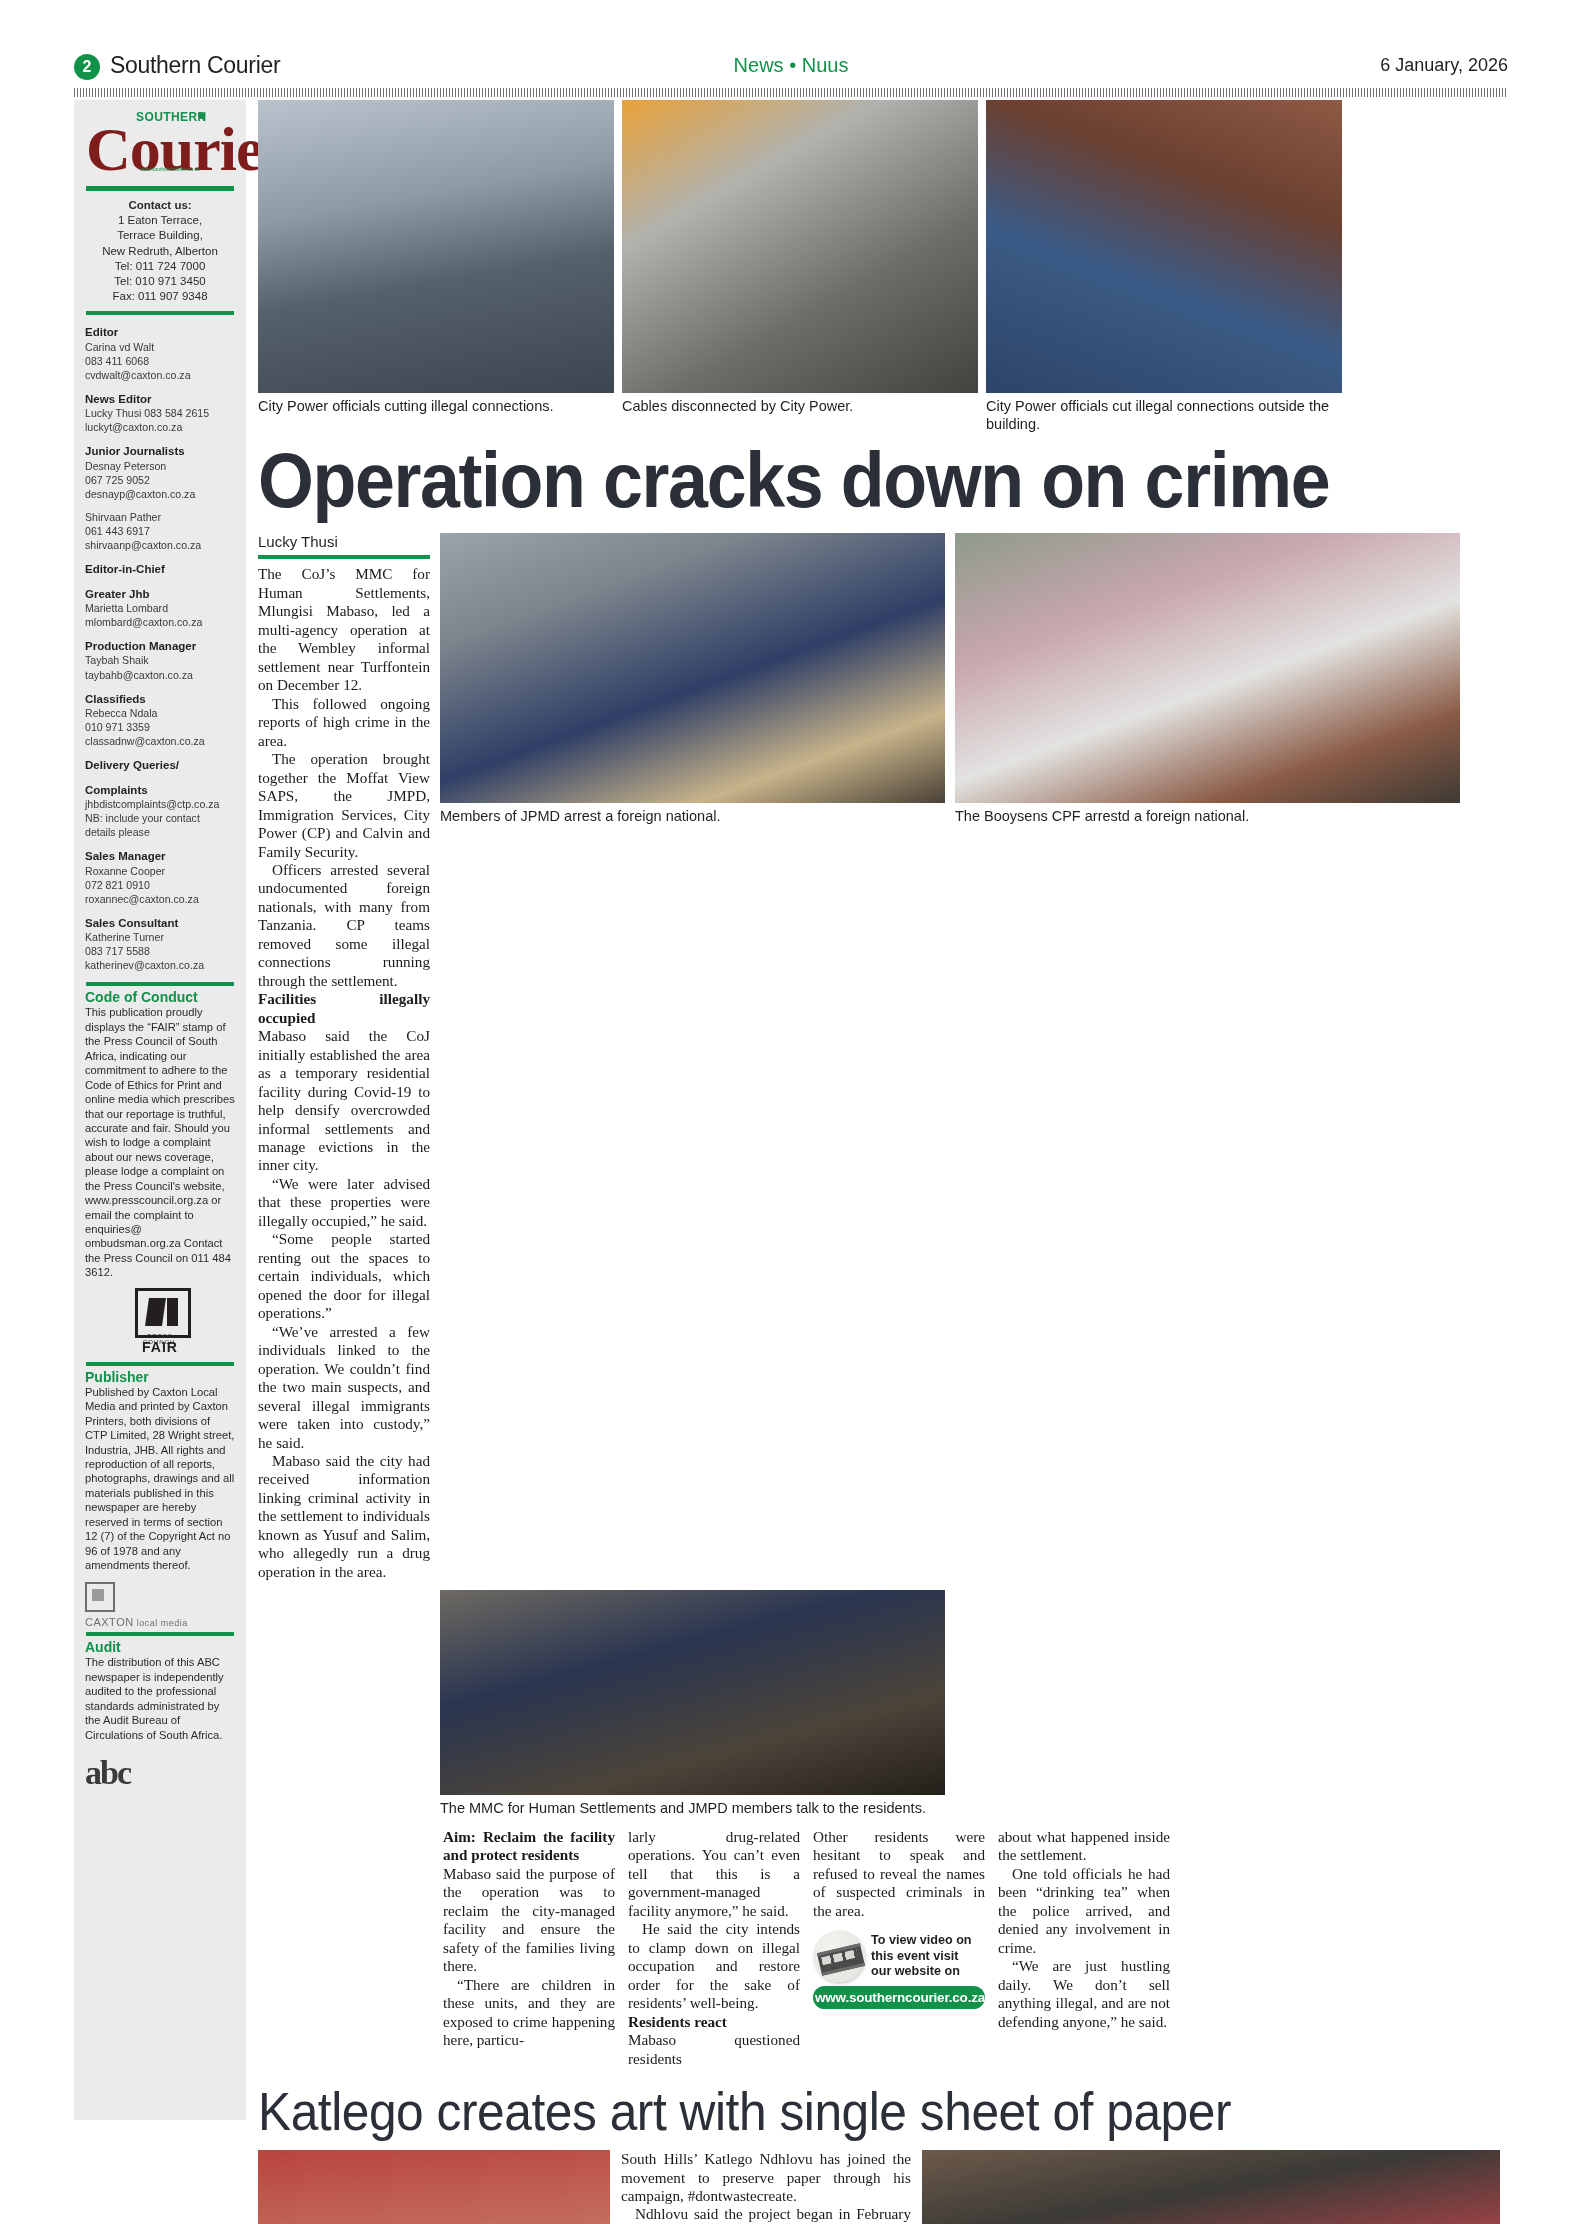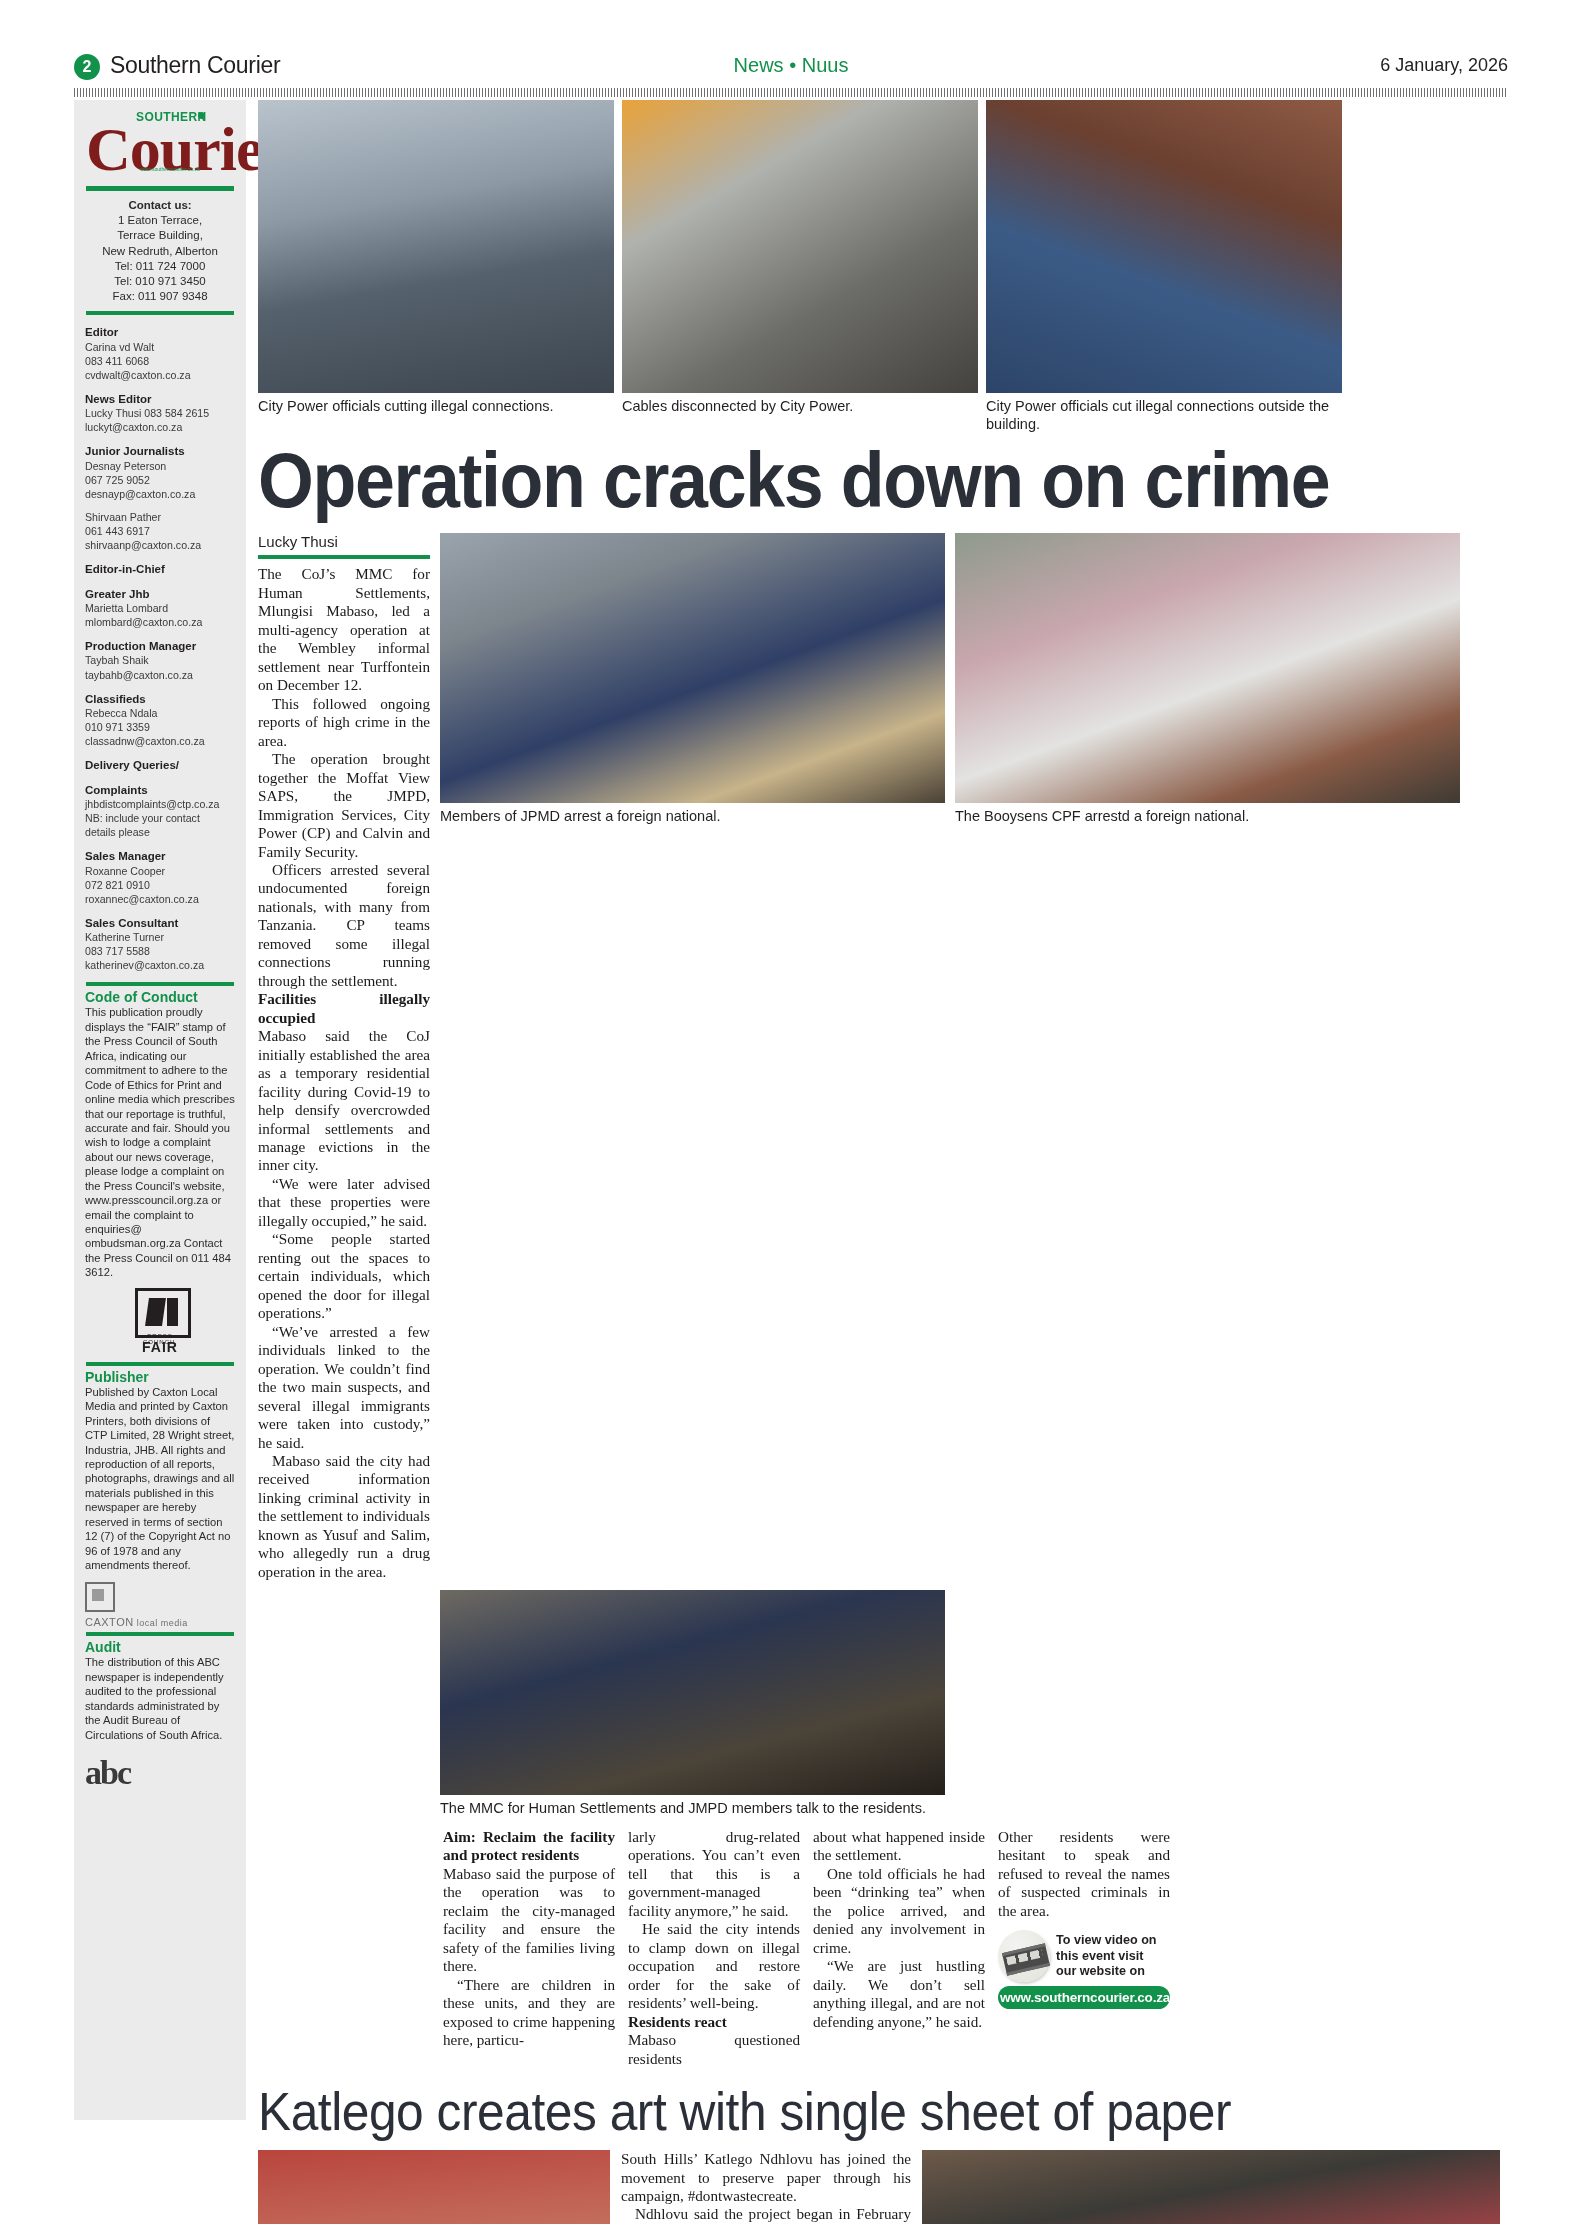--- a/index.html
+++ b/index.html
@@ -320,44 +320,44 @@
         <div class="body" id="a1c3">
             <p class="noind">larly drug-related operations. You can’t even tell that this is a government-managed facility anymore,” he said.</p>
             <p>He said the city intends to clamp down on illegal occupation and restore order for the sake of residents’ well-being.</p>
           </div>
         <div class="body"><b>Residents react</b></div>
         <div class="body" id="a1c3b">
             <p class="noind">Mabaso questioned residents</p>
           </div>
       </div>
       <div class="c">
-        <div class="body" id="a1c4">
-            <p class="noind">about what happened inside the settlement.</p>
-            <p>One told officials he had been “drinking tea” when the police arrived, and denied any involvement in crime.</p>
-            <p>“We are just hustling daily. We don’t sell anything illegal, and are not defending anyone,” he said.</p>
-          </div>
-      </div>
-      <div class="c">
         <div class="body" id="a1c5">
             <p class="noind">Other residents were hesitant to speak and refused to reveal the names of suspected criminals in the area.</p>
           </div>
         <div class="promo">
           <div class="promo-top">
             <div class="film-circle">
                 <div class="film-strip"></div>
               </div>
             <div class="promo-txt">
               <div>To view video on</div>
               <div>this event visit</div>
               <div>our website on</div>
             </div>
           </div>
           <div class="promo-url">www.southerncourier.co.za</div>
         </div>
       </div>
+      <div class="c">
+        <div class="body" id="a1c4">
+            <p class="noind">about what happened inside the settlement.</p>
+            <p>One told officials he had been “drinking tea” when the police arrived, and denied any involvement in crime.</p>
+            <p>“We are just hustling daily. We don’t sell anything illegal, and are not defending anyone,” he said.</p>
+          </div>
+      </div>
     </div>
 
     <h2 class="headline2">Katlego creates art with single sheet of paper</h2>
 
     <div class="art2">
       <div class="photoL">
         <div class="photo" style="background:linear-gradient(175deg,#b9453d 0%,#c4705f 22%,#e6e2da 42%,#20242b 70%,#7a6a5a 100%);"></div>
 
       </div>
       <div class="txt">

